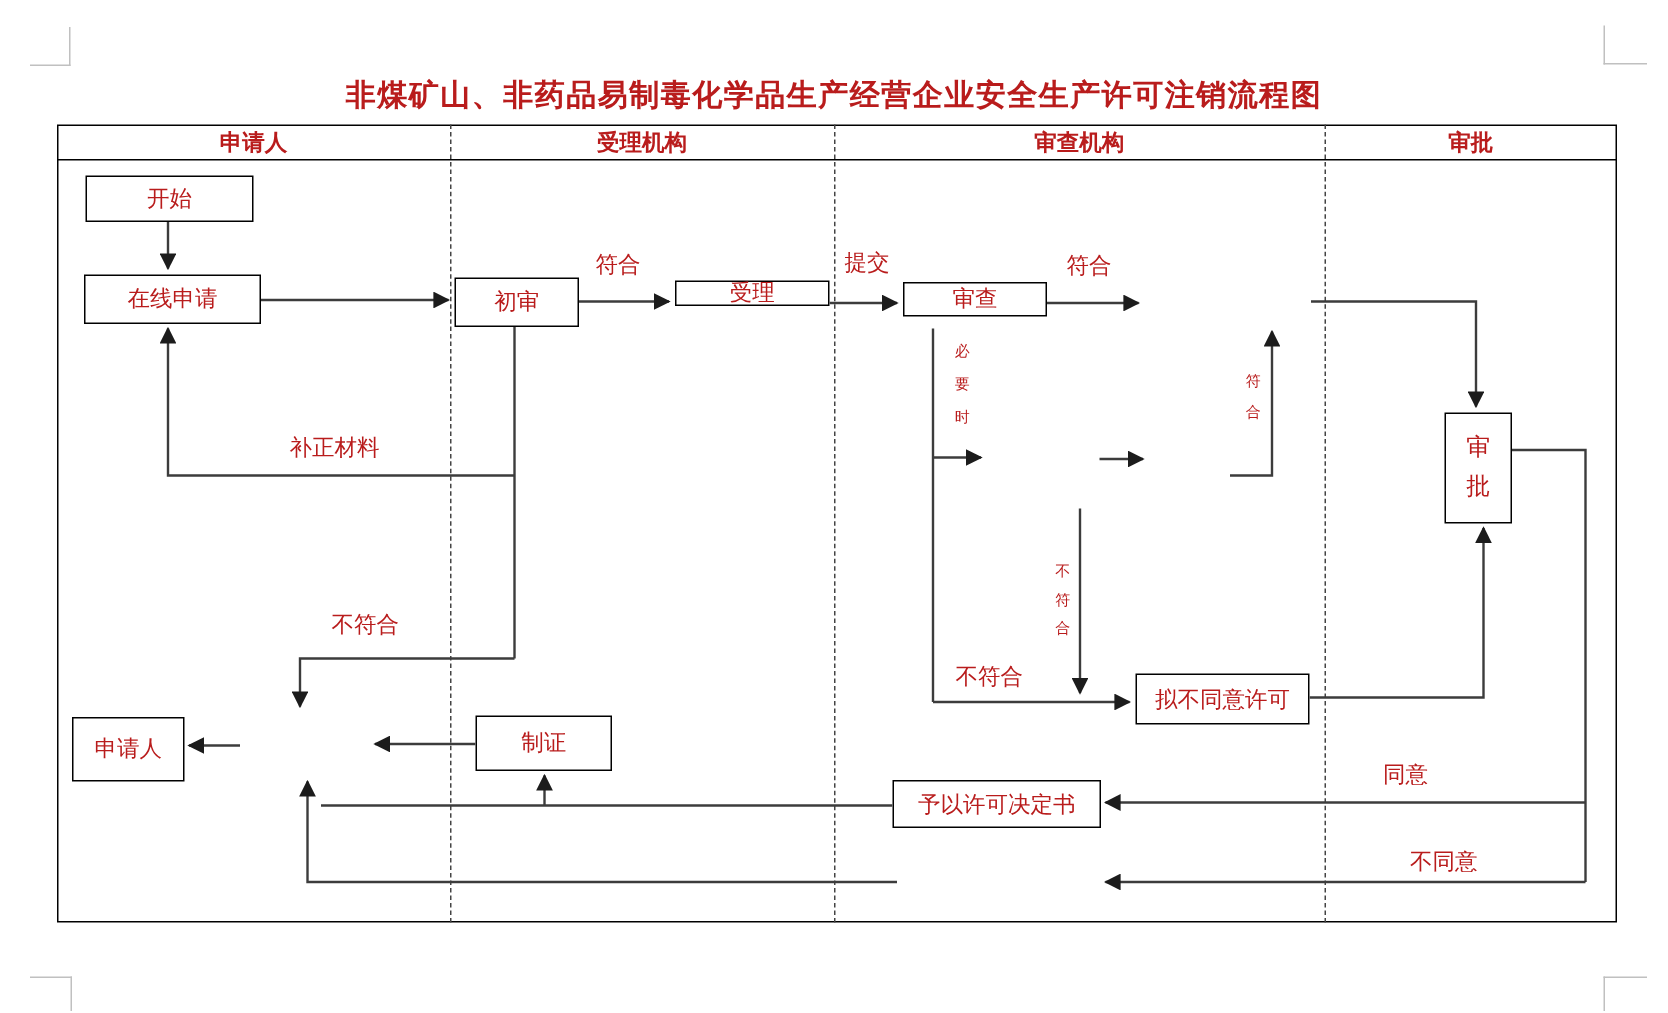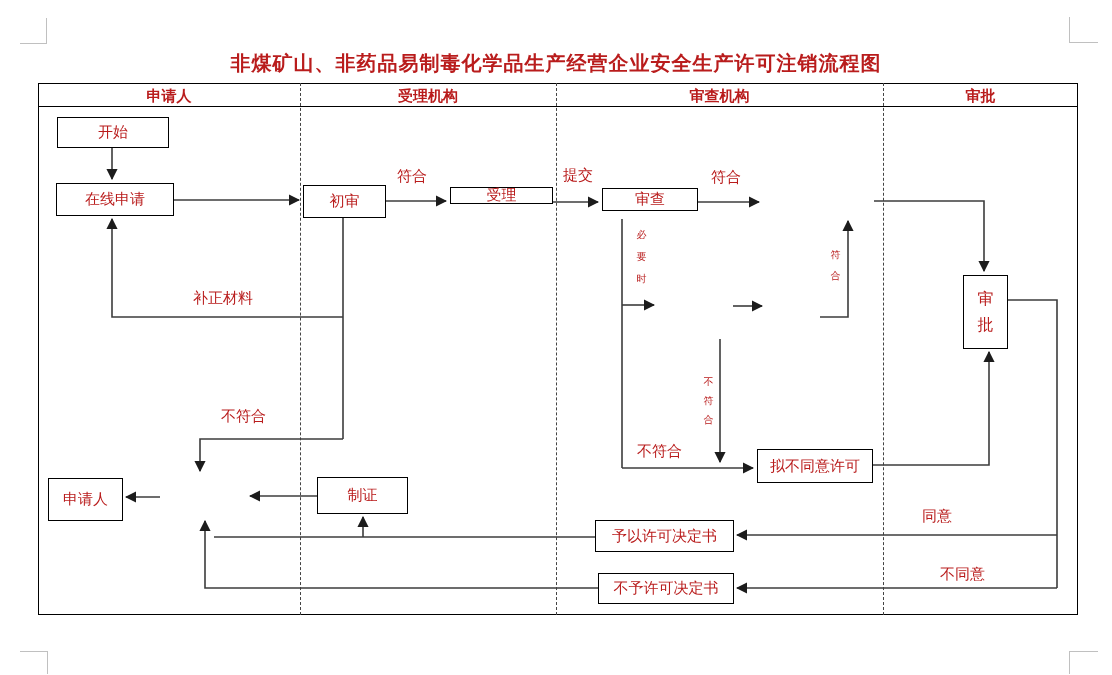--- a/index.html
+++ b/index.html
@@ -105,21 +105,20 @@
   <div class="box" style="left:303px;top:185px;width:83px;height:33px">初审</div>
   <div class="box" style="left:450px;top:187px;width:103px;height:17px">受理</div>
   <div class="box" style="left:602px;top:188px;width:96px;height:23px">审查</div>
   <div class="box" style="left:963px;top:275px;width:45px;height:74px">
     <span class="wrap" style="width:17px;line-height:26px;font-size:16px">审批</span>
   </div>
   <div class="box" style="left:757px;top:449px;width:116px;height:34px">拟不同意许可</div>
   <div class="box" style="left:48px;top:478px;width:75px;height:43px">申请人</div>
   <div class="box" style="left:317px;top:477px;width:91px;height:37px">制证</div>
   <div class="box" style="left:595px;top:520px;width:139px;height:32px">予以许可决定书</div>
-  <div class="box" style="left:598px;top:573px;width:136px;height:31px">不予许可决定书</div>
 
   <div class="elabel" style="left:397px;top:167px">符合</div>
   <div class="elabel" style="left:563px;top:166px">提交</div>
   <div class="elabel" style="left:711px;top:168px">符合</div>
   <div class="vlabel" style="left:633px;top:224px;line-height:22px">必要时</div>
   <div class="vlabel" style="left:700px;top:372px;line-height:19px">不符合</div>
   <div class="vlabel" style="left:827px;top:244px;line-height:21px">符合</div>
   <div class="elabel" style="left:637px;top:442px">不符合</div>
   <div class="elabel" style="left:193px;top:289px">补正材料</div>
   <div class="elabel" style="left:221px;top:407px">不符合</div>

